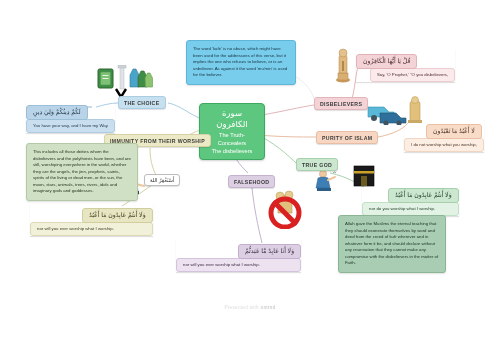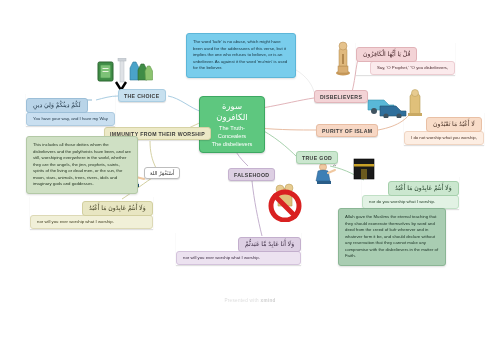--- a/index.html
+++ b/index.html
@@ -1,21 +1,21 @@
 <!DOCTYPE html>
 <html><head>
 <meta charset="utf-8">
 <style>
   html,body{margin:0;padding:0;}
   body{
     width:500px;height:353px;background:#ffffff;
     font-family:"Liberation Sans","DejaVu Sans",sans-serif;
     position:relative;overflow:hidden;
   }
-  #canvas{position:absolute;inset:0;}
+  #canvas{position:absolute;inset:0;margin-top:7px;}
   svg.links{position:absolute;left:0;top:0;width:500px;height:353px;pointer-events:none;}
 
   .node{position:absolute;box-sizing:border-box;}
 
   
   .central{
     background:#5ec77f;border:1px solid #3da862;border-radius:4px;
     color:#ffffff;text-align:center;padding:4px 6px;
     box-shadow:0 1px 2px rgba(0,0,0,.18);
   }

